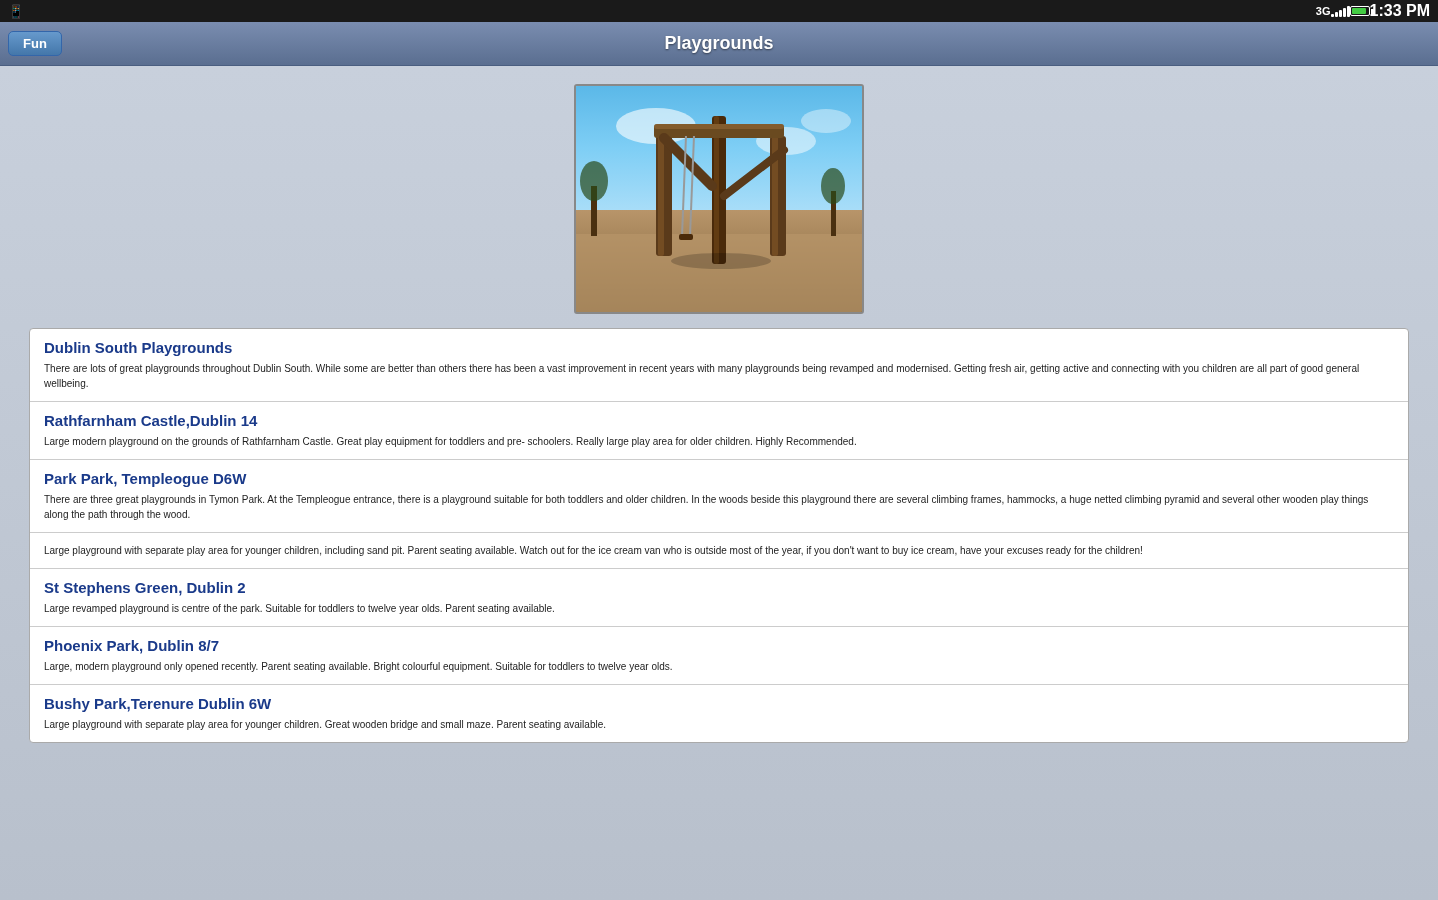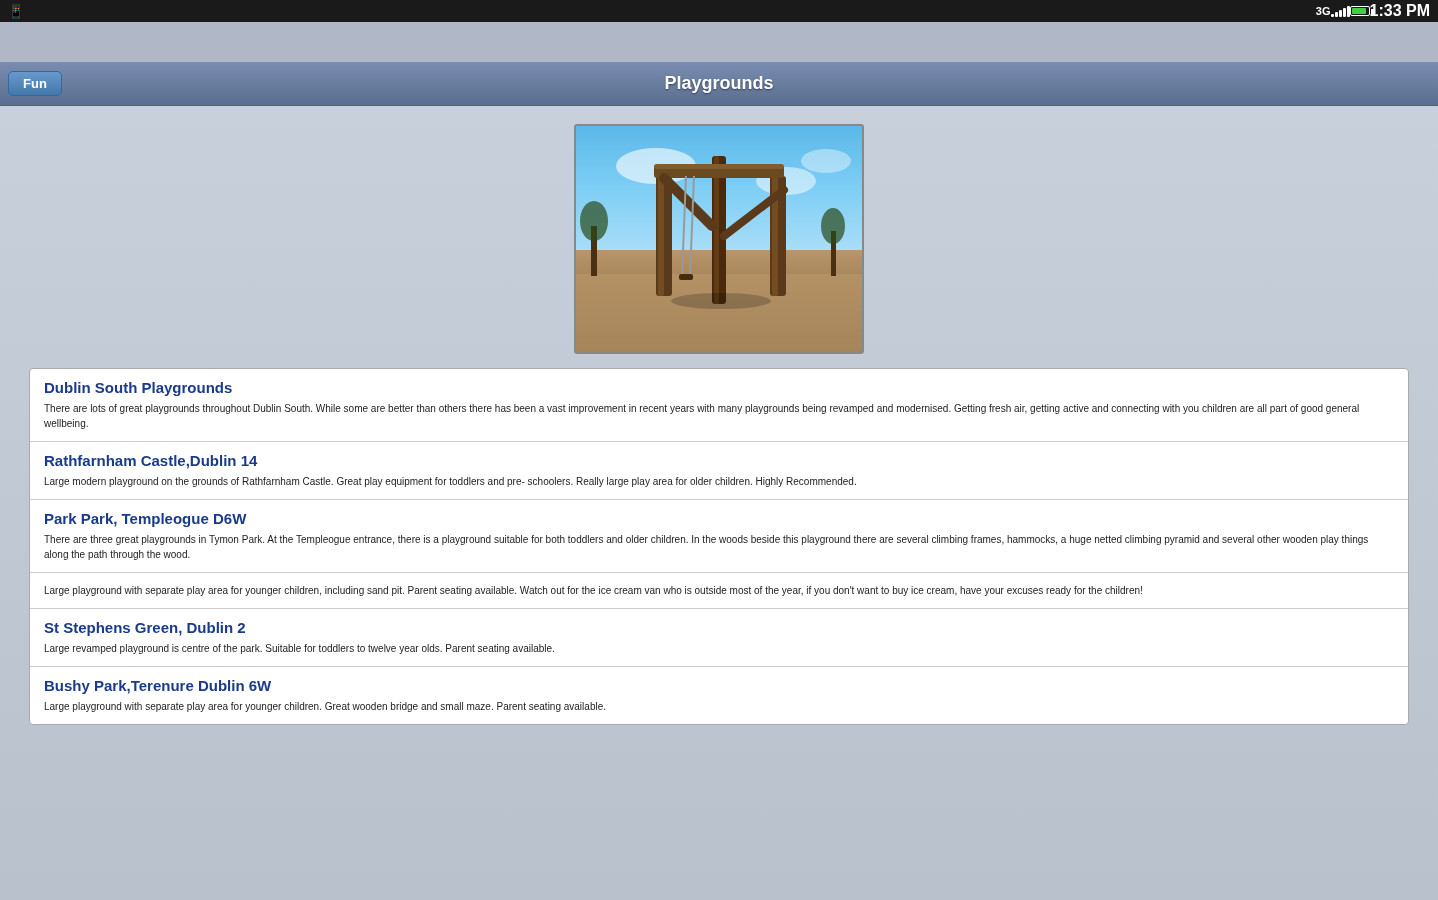--- a/index.html
+++ b/index.html
@@ -37,21 +37,20 @@
 
     
     #app-header {
       height: 44px;
       background: linear-gradient(to bottom, #7a8db0, #5a6e90);
       display: flex;
       align-items: center;
       justify-content: center;
       position: relative;
       border-bottom: 1px solid #4a5e80;
-      margin-top: 40px;
     }
 
     #back-button {
       position: absolute;
       left: 8px;
       background: linear-gradient(to bottom, #6699cc, #4477aa);
       border: 1px solid #3366aa;
       border-radius: 5px;
       color: white;
       font-size: 13px;
@@ -288,20 +287,24 @@
 
     <div class="list-section">
       <div class="section-body">Large playground with separate play area for younger children, including sand pit. Parent seating available. Watch out for the ice cream van who is outside most of the year, if you don't want to buy ice cream, have your excuses ready for the children!</div>
     </div>
 
     <div class="list-section">
       <div class="section-title">St Stephens Green, Dublin 2</div>
       <div class="section-body">Large revamped playground is centre of the park. Suitable for toddlers to twelve year olds. Parent seating available.</div>
     </div>
 
+    <div class="list-section">
+      <div class="section-title">Phoenix Park, Dublin 8/7</div>
+      <div class="section-body">Large, modern playground only opened recently. Parent seating available. Bright colourful equipment. Suitable for toddlers to twelve year olds.</div>
+    </div>
 
     <div class="list-section">
       <div class="section-title">Bushy Park,Terenure Dublin 6W</div>
       <div class="section-body">Large playground with separate play area for younger children. Great wooden bridge and small maze. Parent seating available.</div>
     </div>
 
 
   </div>
 </div>
 

